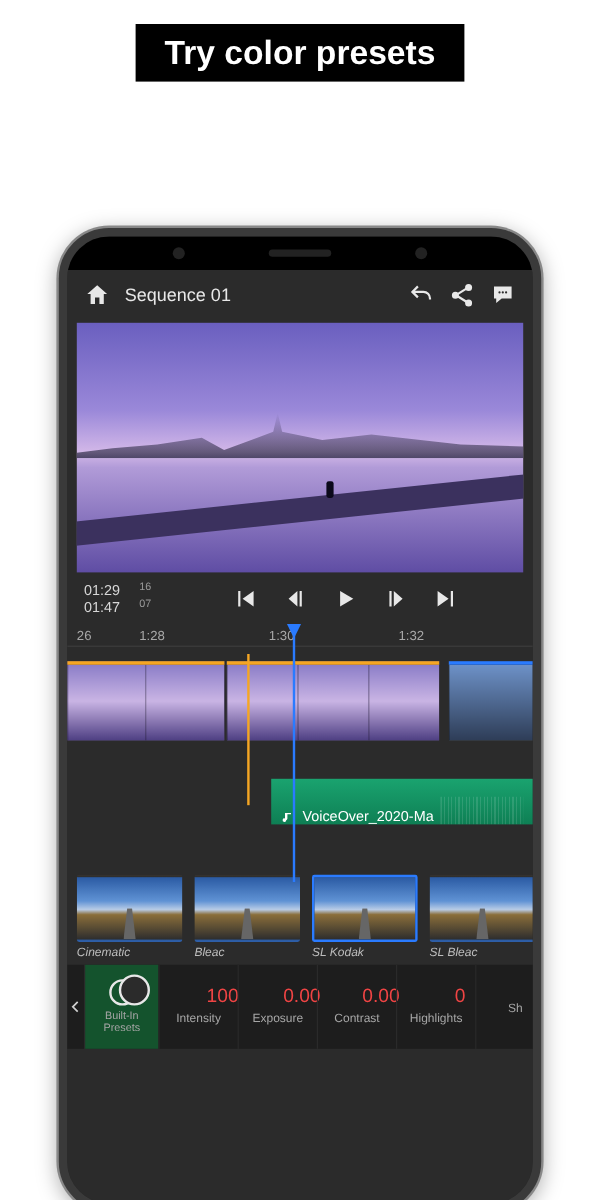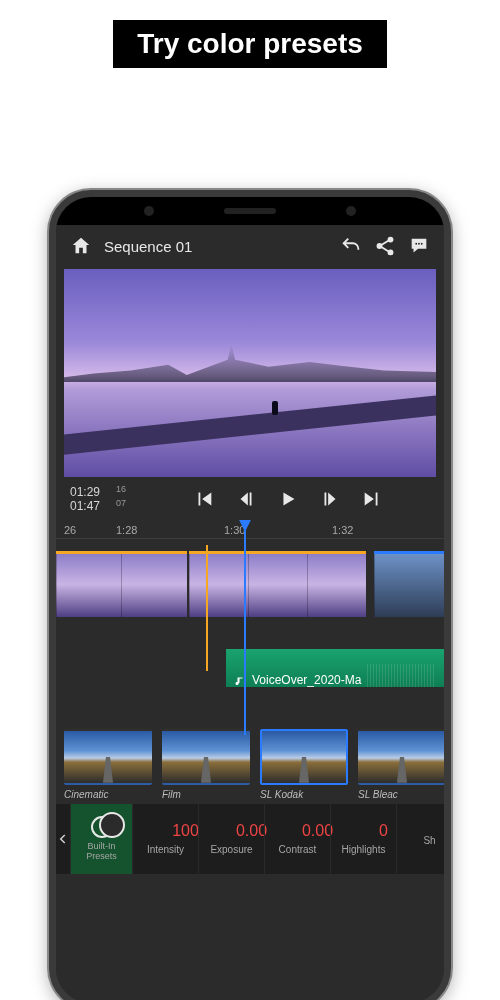--- a/index.html
+++ b/index.html
@@ -305,21 +305,21 @@
       </div>
     </div>
 
     <div class="presets" id="preset-strip">
         <div class="preset">
           <div class="swatch"></div>
           <div class="plabel">Cinematic</div>
         </div>
         <div class="preset">
           <div class="swatch"></div>
-          <div class="plabel">Film</div>
+          <div class="plabel">Bleac</div>
         </div>
         <div class="preset selected">
           <div class="swatch"></div>
           <div class="plabel">SL Kodak</div>
         </div>
         <div class="preset">
           <div class="swatch"></div>
           <div class="plabel">SL Bleac</div>
         </div>
       </div>

